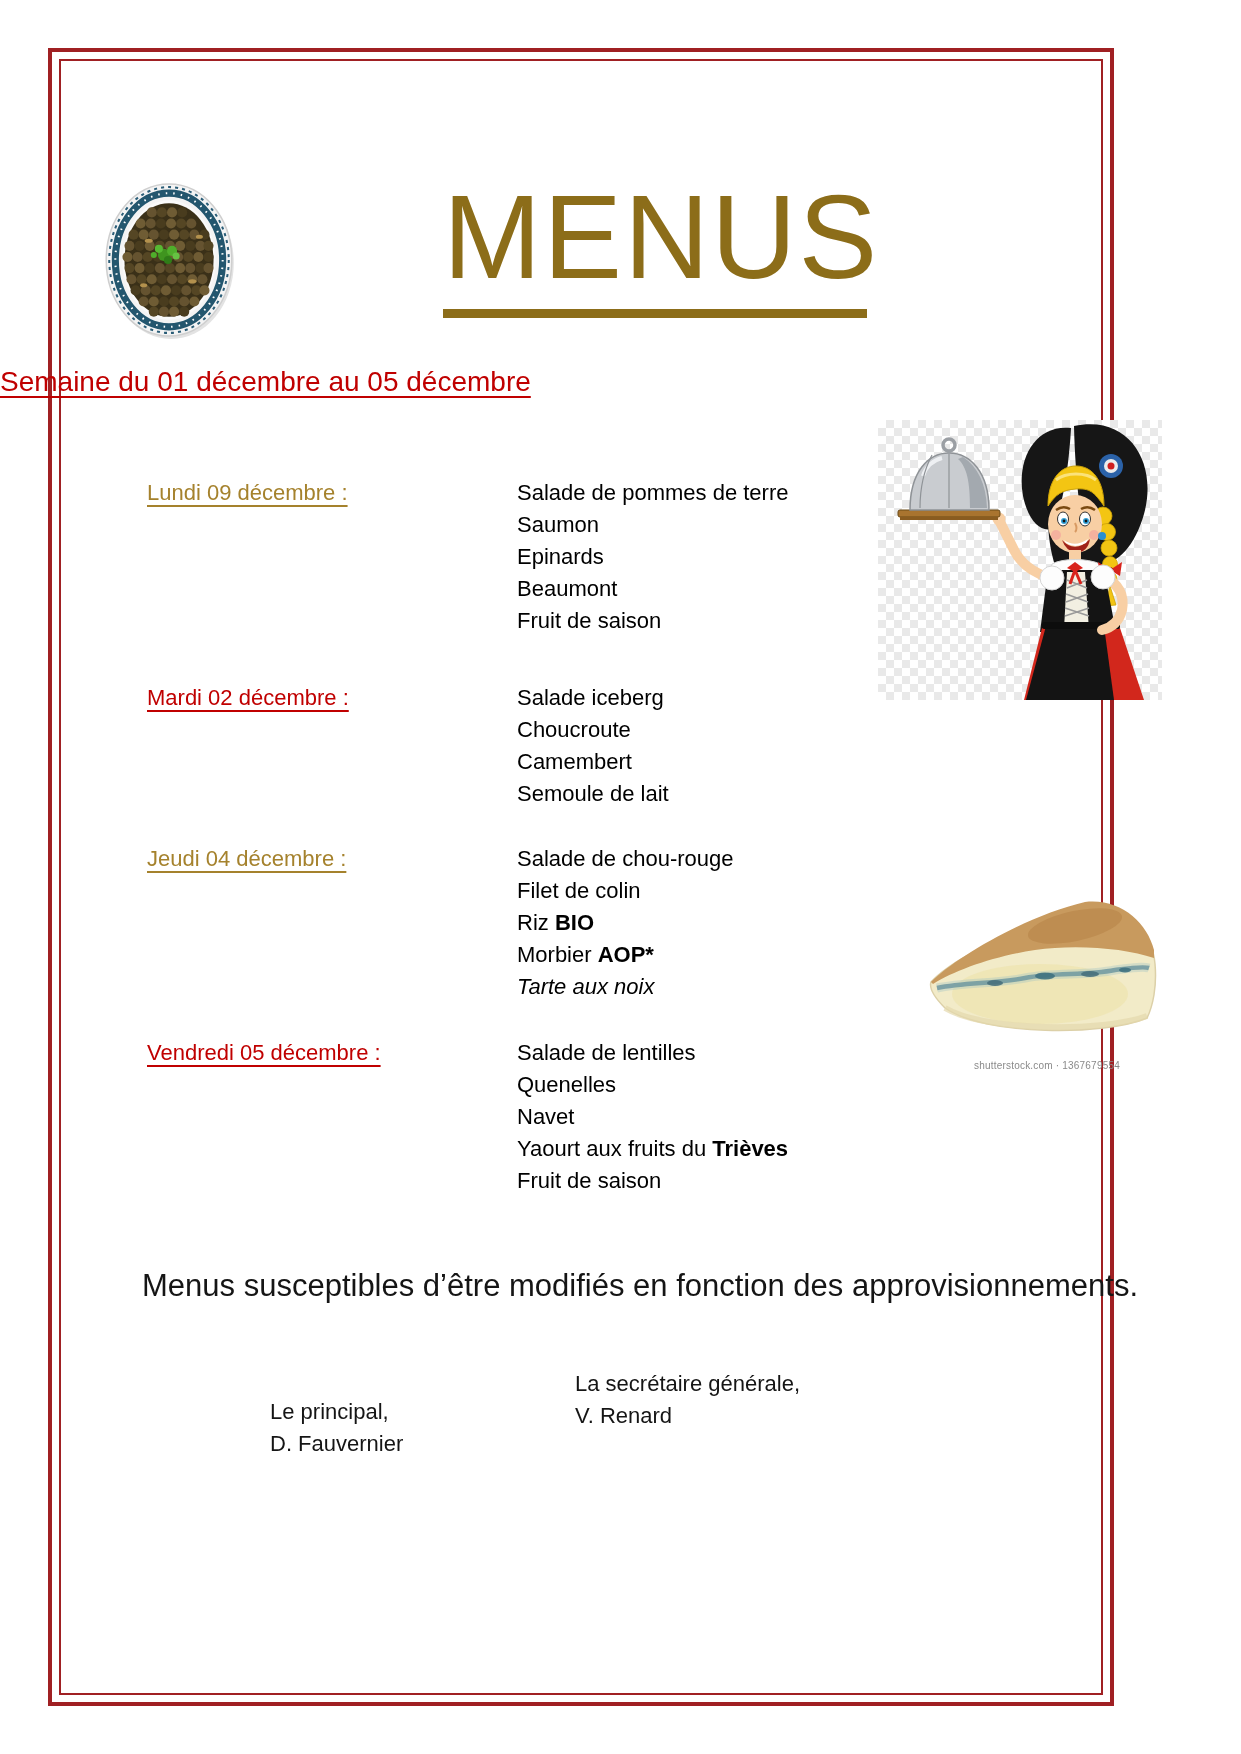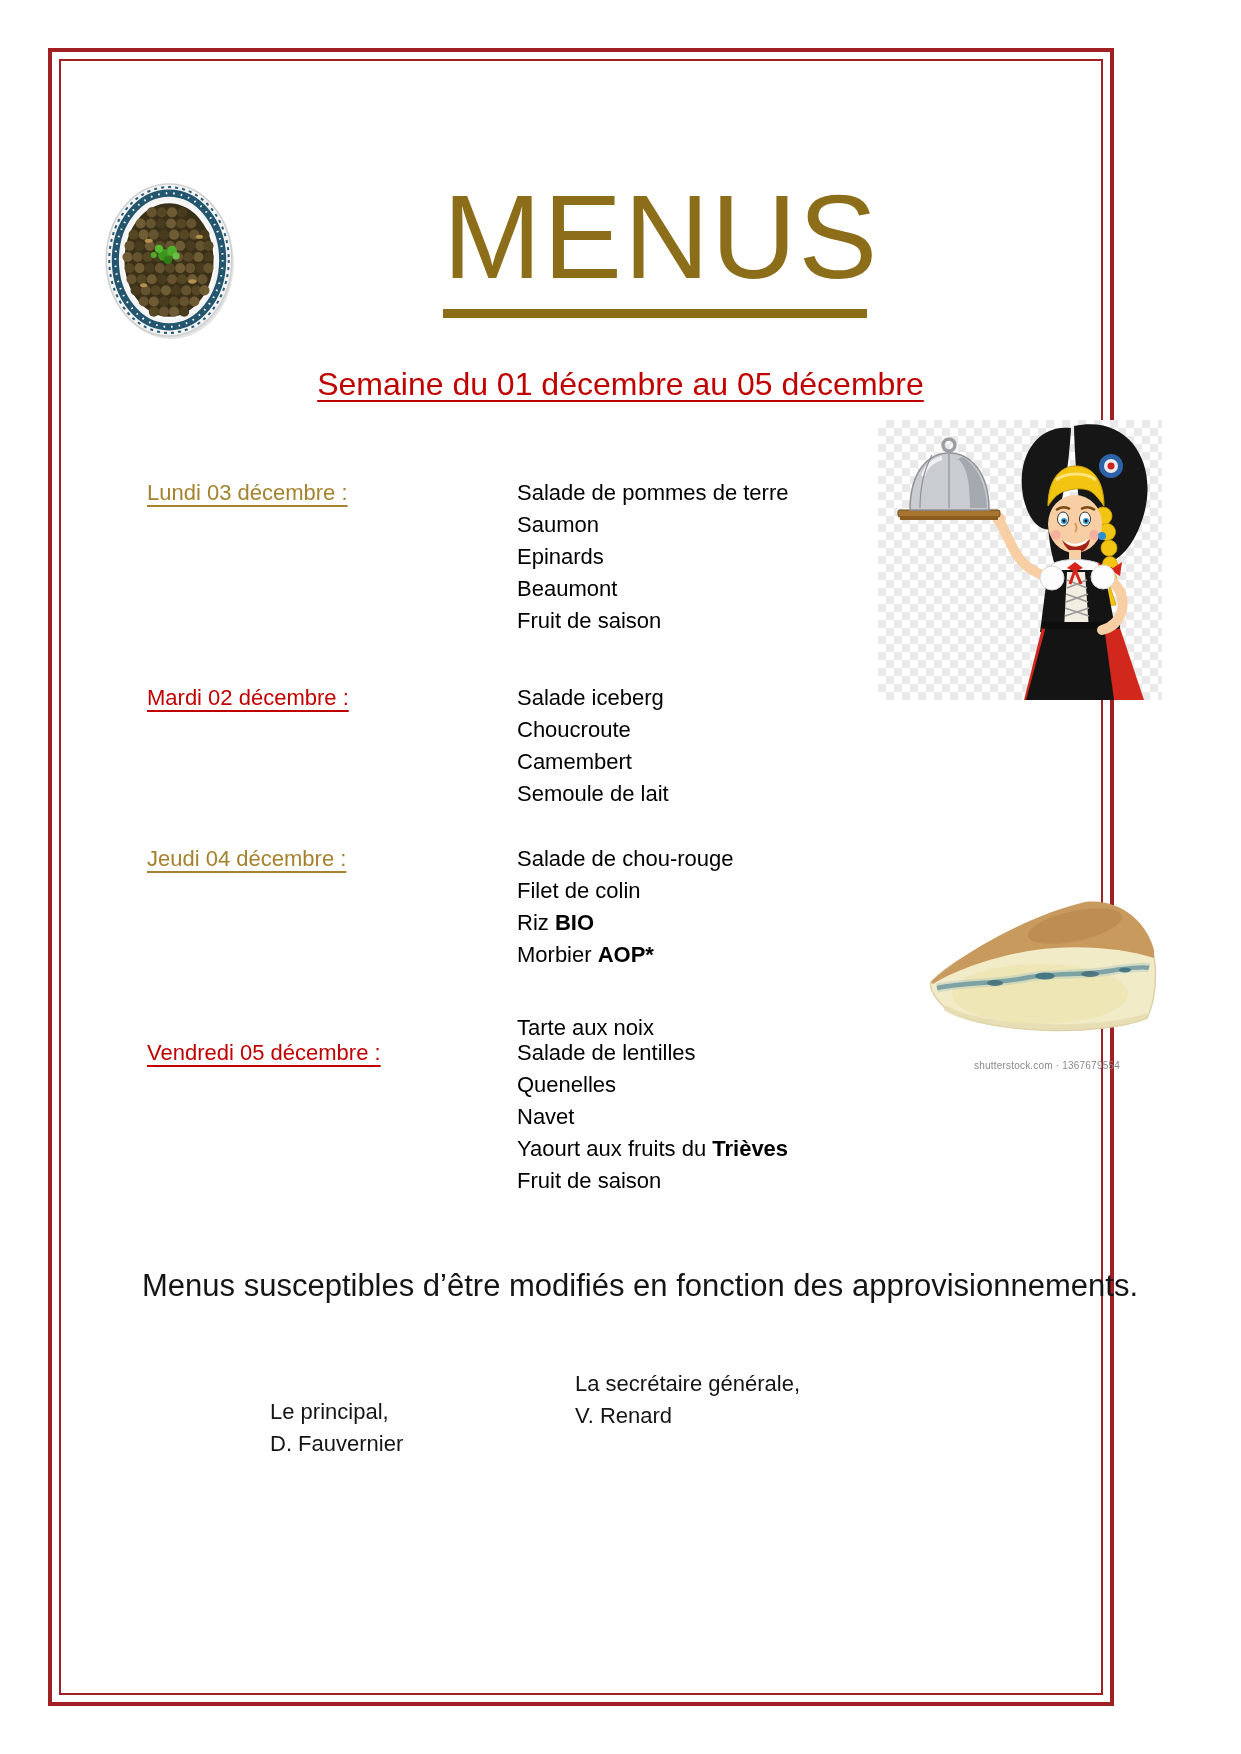--- a/index.html
+++ b/index.html
@@ -5,22 +5,22 @@
   html,body{margin:0;padding:0;background:#fff;}
   .page{position:relative;width:1162px;height:1754px;background:#ffffff;overflow:hidden;
         font-family:"Liberation Sans",sans-serif;color:#000;}
   .frame-outer{position:absolute;left:48px;top:48px;right:48px;bottom:48px;border:4px solid #a02023;}
   .frame-inner{position:absolute;left:59px;top:59px;right:59px;bottom:59px;border:2px solid #a02023;}
 
   .title{position:absolute;left:443px;top:178px;width:424px;margin:0;text-align:center;
          font-size:118px;font-weight:400;line-height:1;color:#8c6d19;letter-spacing:2px;white-space:nowrap;}
   .title-underline{position:absolute;left:443px;top:309px;width:424px;height:9px;background:#8c6d19;}
 
-  .subtitle{position:absolute;left:0;top:366px;width:1241px;text-align:center;
-            font-size:32px;color:#c00000;}
+  .subtitle{position:absolute;left:0;top:366px;width:1241px;
+            font-size:28px;color:#c00000;}
   .subtitle span{text-decoration:underline;text-underline-offset:5px;text-decoration-thickness:2px;}
 
   .day-label{position:absolute;left:147px;font-size:22px;line-height:32px;white-space:nowrap;
              text-decoration:underline;text-underline-offset:5px;text-decoration-thickness:1.5px;}
   .day-label.gold{color:#a5822d;}
   .day-label.red{color:#c00000;}
   .menu-item{position:absolute;left:517px;font-size:22px;line-height:32px;color:#000;white-space:nowrap;}
   .menu-item b{font-weight:700;}
 
   .aide{position:absolute;left:142px;top:1228px;font-size:42px;color:#151515;white-space:nowrap;}
@@ -148,37 +148,37 @@
   </div>
 
   <h1 class="title">MENUS</h1>
   <div class="title-underline"></div>
 
   <div class="subtitle">
     <span>Semaine du 01 décembre au 05 décembre</span>
   </div>
 
   <div id="menu-days">
-      <div class="day-label gold" style="top: 477px;">Lundi 03 décembre :</div>
+      <div class="day-label gold" style="top: 477px;">Lundi 09 décembre :</div>
       <div class="menu-item" style="top: 477px;">Salade de pommes de terre</div>
       <div class="menu-item" style="top: 509px;">Saumon</div>
       <div class="menu-item" style="top: 541px;">Epinards</div>
       <div class="menu-item" style="top: 573px;">Beaumont</div>
       <div class="menu-item" style="top: 605px;">Fruit de saison</div>
       <div class="day-label red" style="top: 682px;">Mardi 02 décembre :</div>
       <div class="menu-item" style="top: 682px;">Salade iceberg</div>
       <div class="menu-item" style="top: 714px;">Choucroute</div>
       <div class="menu-item" style="top: 746px;">Camembert</div>
       <div class="menu-item" style="top: 778px;">Semoule de lait</div>
       <div class="day-label gold" style="top: 843px;">Jeudi 04 décembre :</div>
       <div class="menu-item" style="top: 843px;">Salade de chou-rouge</div>
       <div class="menu-item" style="top: 875px;">Filet de colin</div>
       <div class="menu-item" style="top: 907px;">Riz <b>BIO</b></div>
       <div class="menu-item" style="top: 939px;">Morbier <b>AOP*</b></div>
-      <div class="menu-item" style="top: 1012px;">Tarte aux noix</div>
+      <div class="menu-item" style="top: 971px; font-style: italic;">Tarte aux noix</div>
       <div class="day-label red" style="top: 1037px;">Vendredi 05 décembre :</div>
       <div class="menu-item" style="top: 1037px;">Salade de lentilles</div>
       <div class="menu-item" style="top: 1069px;">Quenelles</div>
       <div class="menu-item" style="top: 1101px;">Navet</div>
       <div class="menu-item" style="top: 1133px;">Yaourt aux fruits du <b>Trièves</b></div>
       <div class="menu-item" style="top: 1165px;">Fruit de saison</div>
     </div>
 
   <div class="girl">
     <svg viewBox="0 0 284 280">

